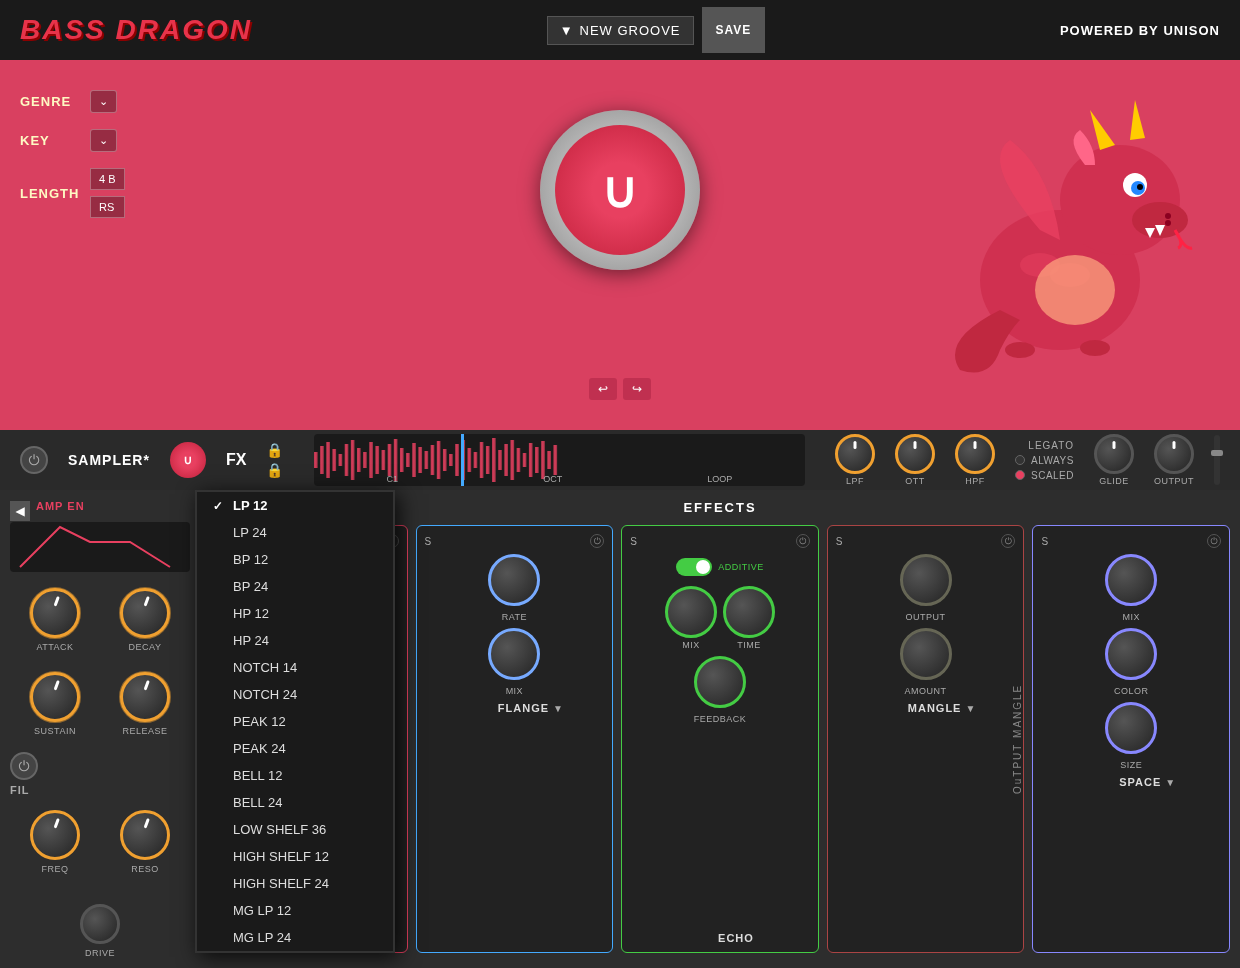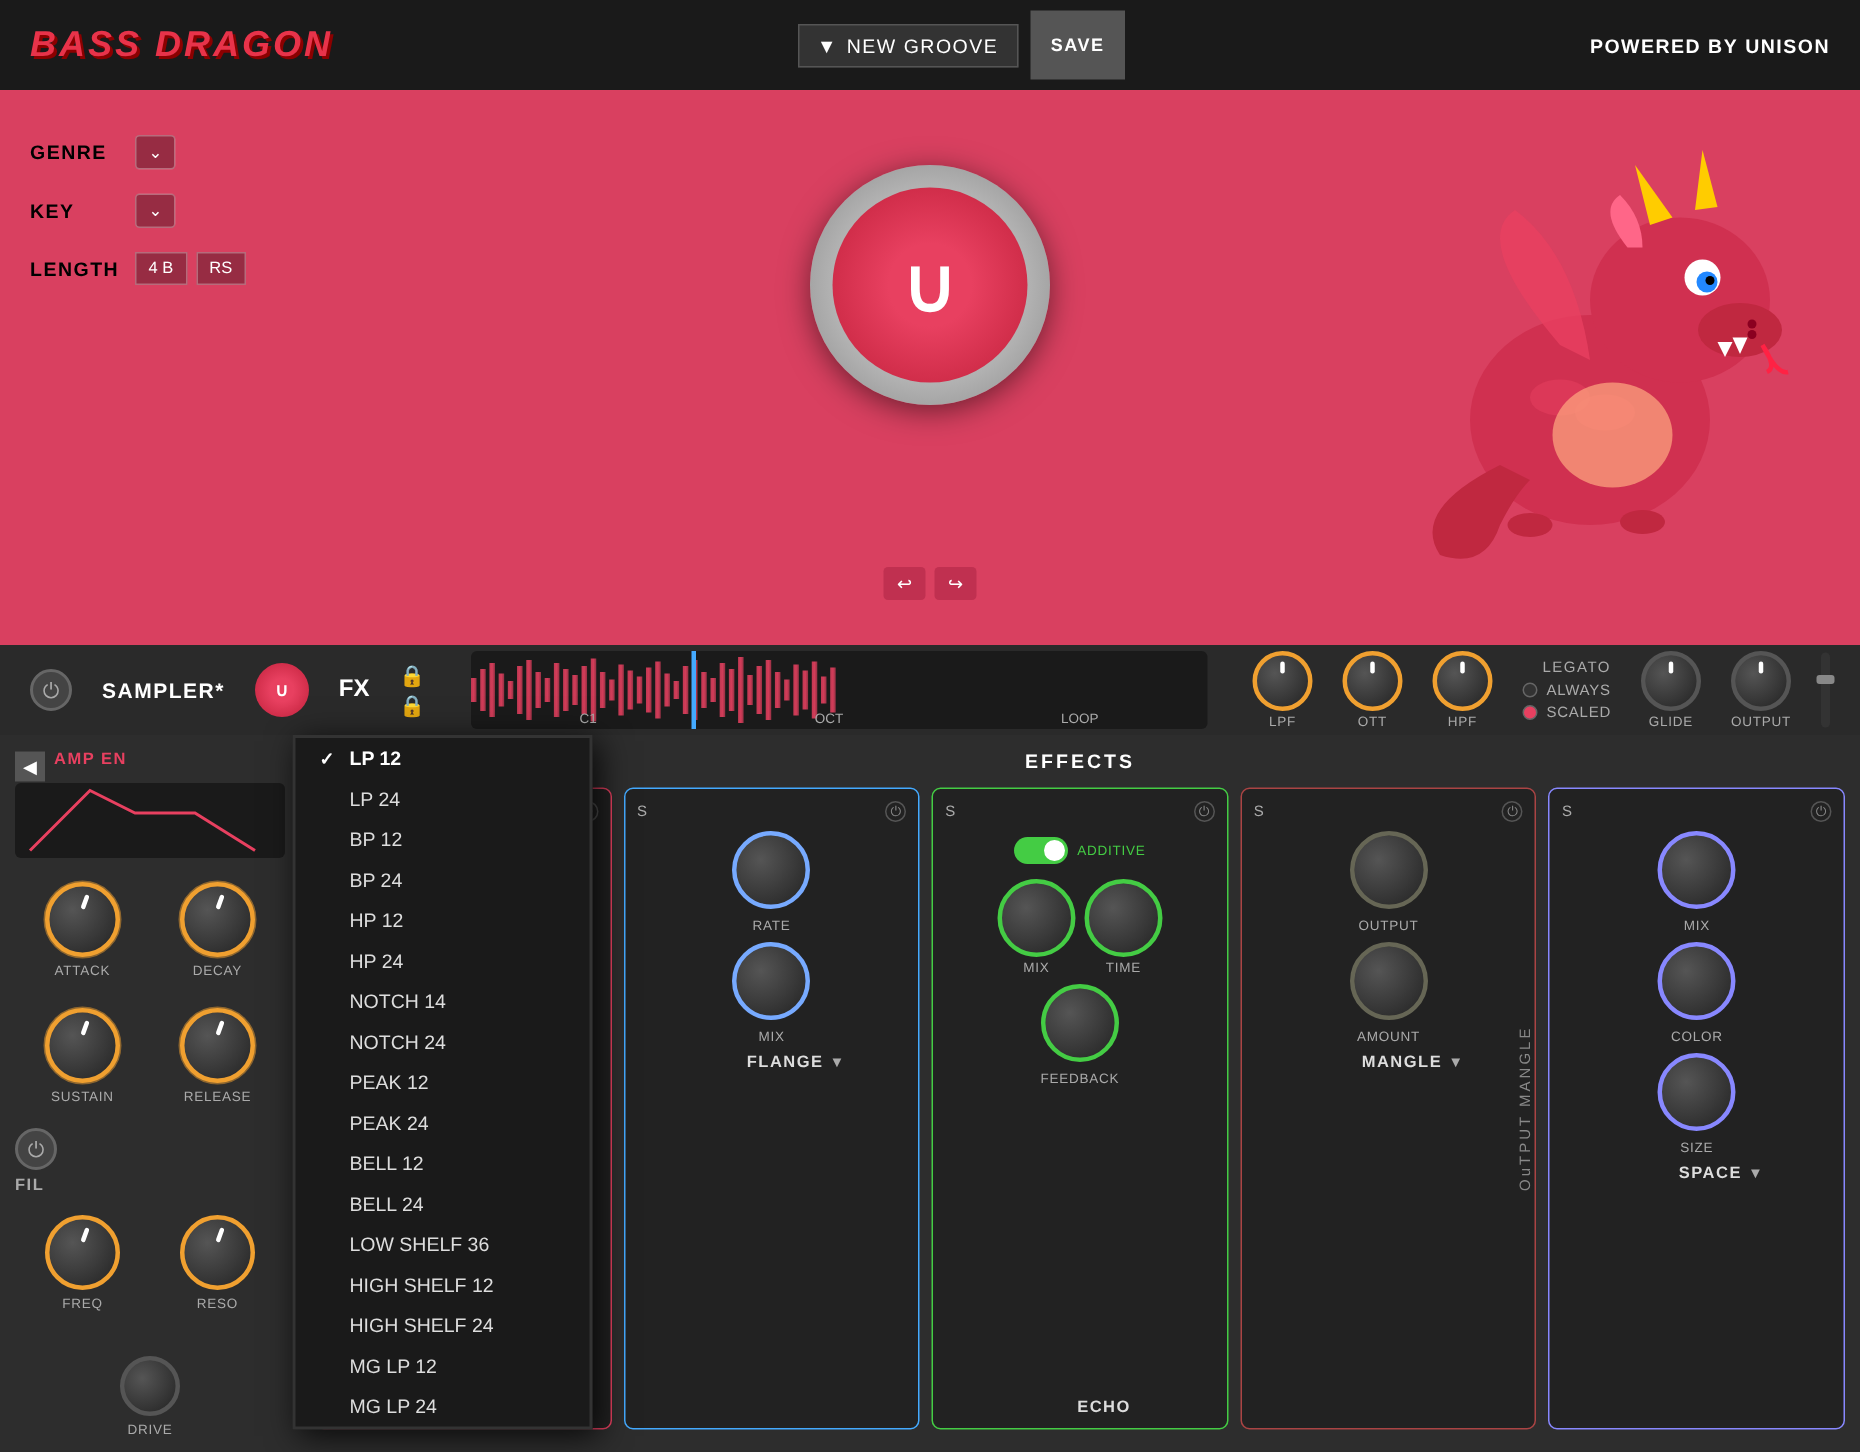--- a/index.html
+++ b/index.html
@@ -8,21 +8,21 @@
     
     .header {
       background: #1a1a1a;
       height: 60px;
       display: flex;
       align-items: center;
       padding: 0 20px;
       justify-content: space-between;
     }
     .logo {
-      font-size: 24px;
+      font-size: 28px;
       font-weight: 900;
       color: #e8334a;
       letter-spacing: 2px;
       font-style: italic;
       text-shadow: 2px 2px 0 #8b0000;
     }
     .header-center {
       display: flex;
       align-items: center;
       gap: 8px;
@@ -73,42 +73,42 @@
       display: flex;
       flex-direction: column;
       gap: 16px;
     }
     .control-row {
       display: flex;
       align-items: center;
       gap: 10px;
     }
     .control-label {
-      color: #000000;
+      color: #fef9c3;
       font-size: 13px;
       font-weight: bold;
       letter-spacing: 1px;
       min-width: 60px;
     }
     .dropdown-btn {
       background: rgba(0,0,0,0.3);
       border: 1px solid rgba(255,255,255,0.3);
       border-radius: 3px;
       color: #fff;
       padding: 4px 8px;
       display: flex;
       align-items: center;
       gap: 4px;
       cursor: pointer;
       font-size: 11px;
     }
     .length-control {
       display: flex;
-      align-items: center;
       gap: 6px;
+      flex-direction: column;
     }
     .length-val {
       background: rgba(0,0,0,0.3);
       border: 1px solid rgba(255,255,255,0.3);
       color: #fff;
       padding: 4px 8px;
       font-size: 11px;
     }
 
     

